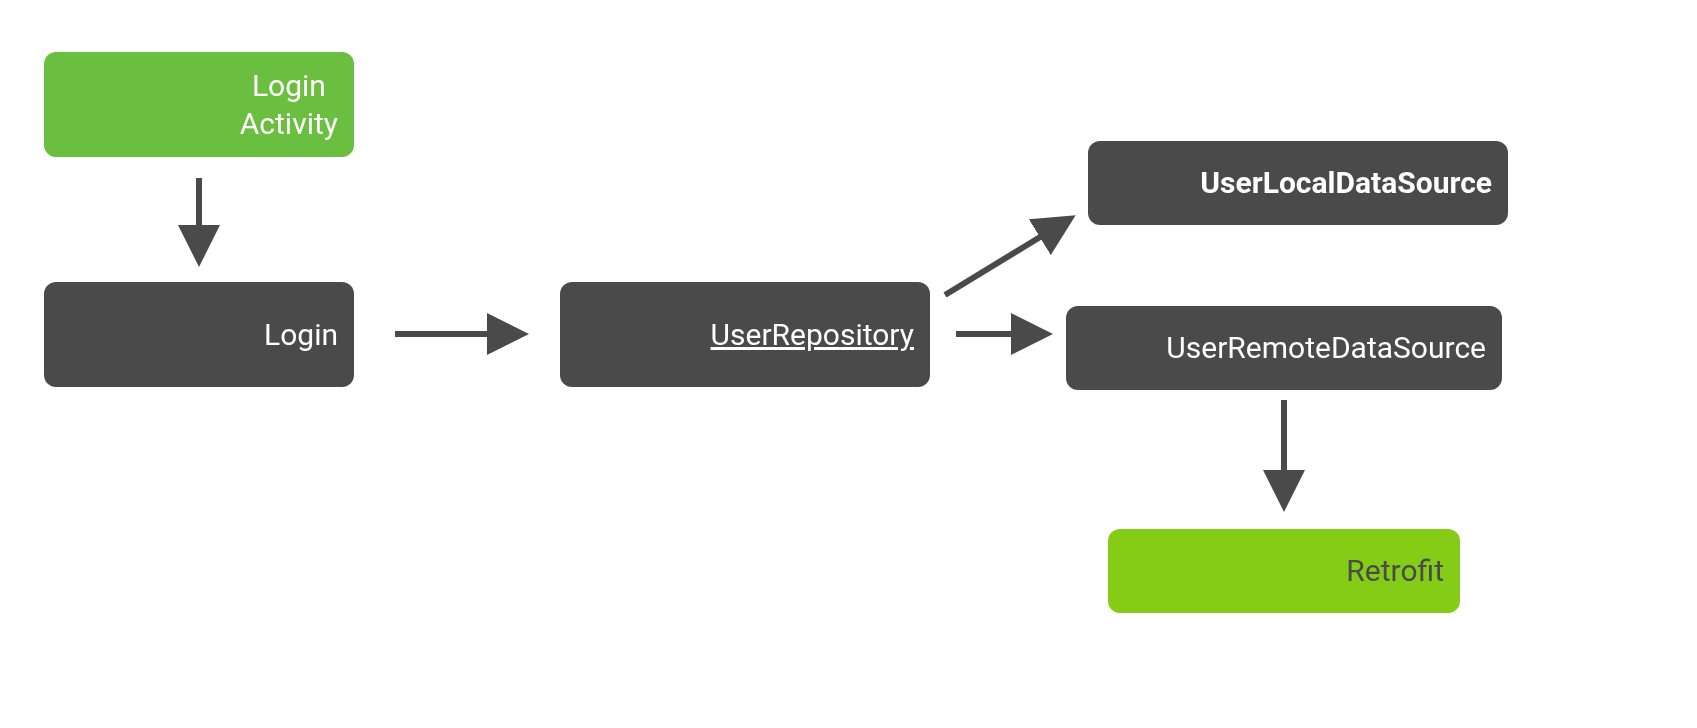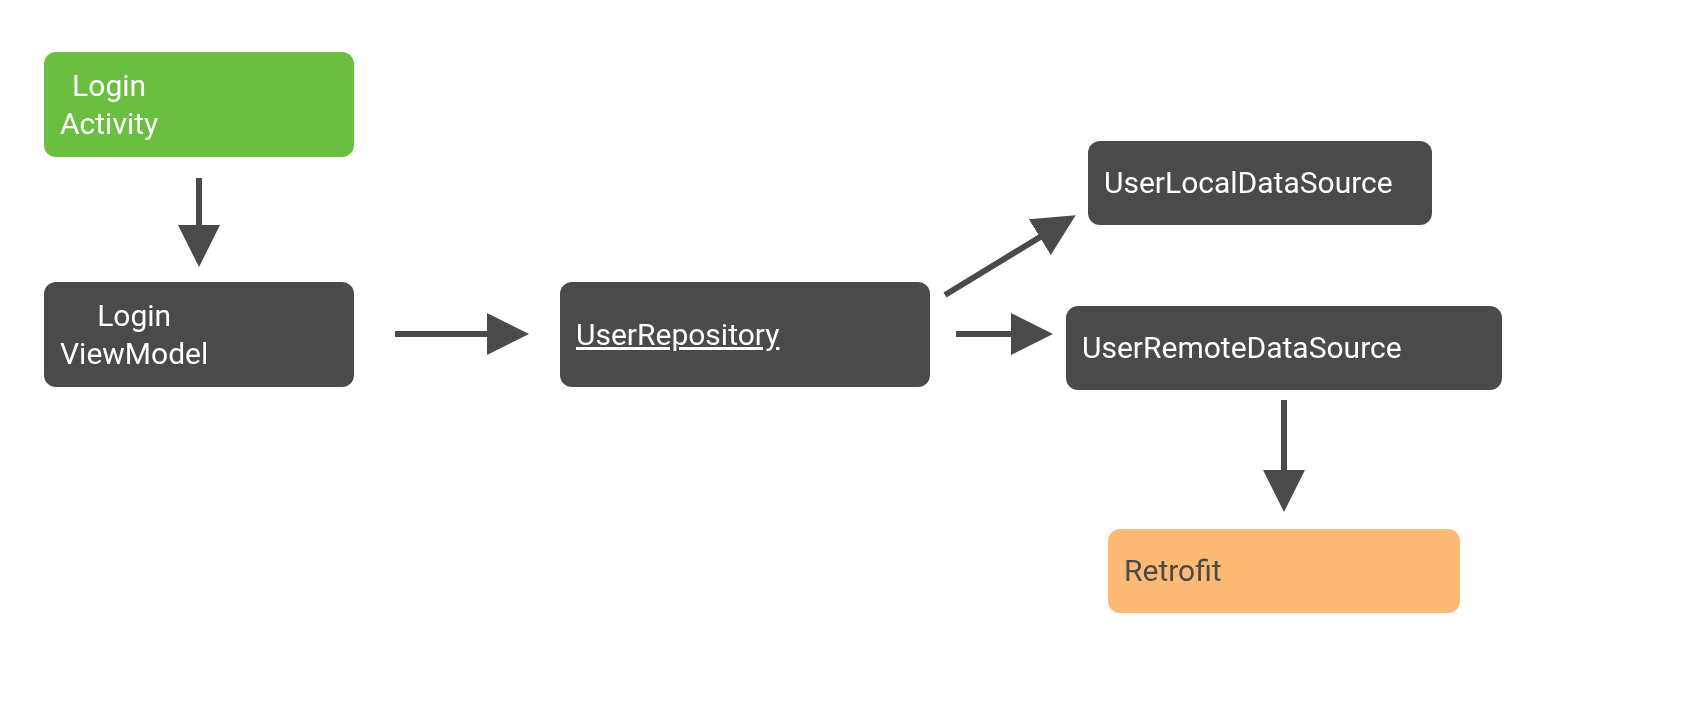--- a/index.html
+++ b/index.html
@@ -8,39 +8,39 @@
     width: 1697px;
     height: 728px;
     background: #ffffff;
     font-family: "Roboto", "Helvetica Neue", Arial, sans-serif;
     position: relative;
   }
   .node {
     position: absolute;
     display: flex;
     align-items: center;
-    justify-content: flex-start;
+    justify-content: flex-end;
     text-align: center;
     border-radius: 12px;
     font-size: 30px;
     line-height: 1.25;
     font-weight: 400;
     box-sizing: border-box;
     padding: 0 16px;
   }
   .node.green {
     background: #6ABF40;
     color: #ffffff;
   }
   .node.dark {
     background: #4A4A4A;
     color: #ffffff;
   }
   .node.light {
-    background: #fdba74;
+    background: #84cc16;
     color: #4A4A4A;
   }
   svg.arrows {
     position: absolute;
     left: 0;
     top: 0;
     width: 1697px;
     height: 728px;
     pointer-events: none;
   }
@@ -51,29 +51,28 @@
 <div class="node green" style="left:44px; top:52px; width:310px; height:105px;">
   <span>
     <span>Login</span><br>
     <span>Activity</span>
   </span>
 </div>
 
 <div class="node dark" style="left:44px; top:282px; width:310px; height:105px;">
   <span>
     <span>Login</span><br>
-    <span>ViewModel</span>
   </span>
 </div>
 
 <div class="node dark" style="left:560px; top:282px; width:370px; height:105px;text-decoration:underline;">
   <span>UserRepository</span>
 </div>
 
-<div class="node dark" style="left:1088px; top:141px; width:344px; height:84px;">
+<div class="node dark" style="left:1088px; top:141px; width:420px; height:84px;font-weight:bold;">
   <span>UserLocalDataSource</span>
 </div>
 
 <div class="node dark" style="left:1066px; top:306px; width:436px; height:84px;">
   <span>UserRemoteDataSource</span>
 </div>
 
 <div class="node light" style="left:1108px; top:529px; width:352px; height:84px;">
   <span>Retrofit</span>
 </div>

